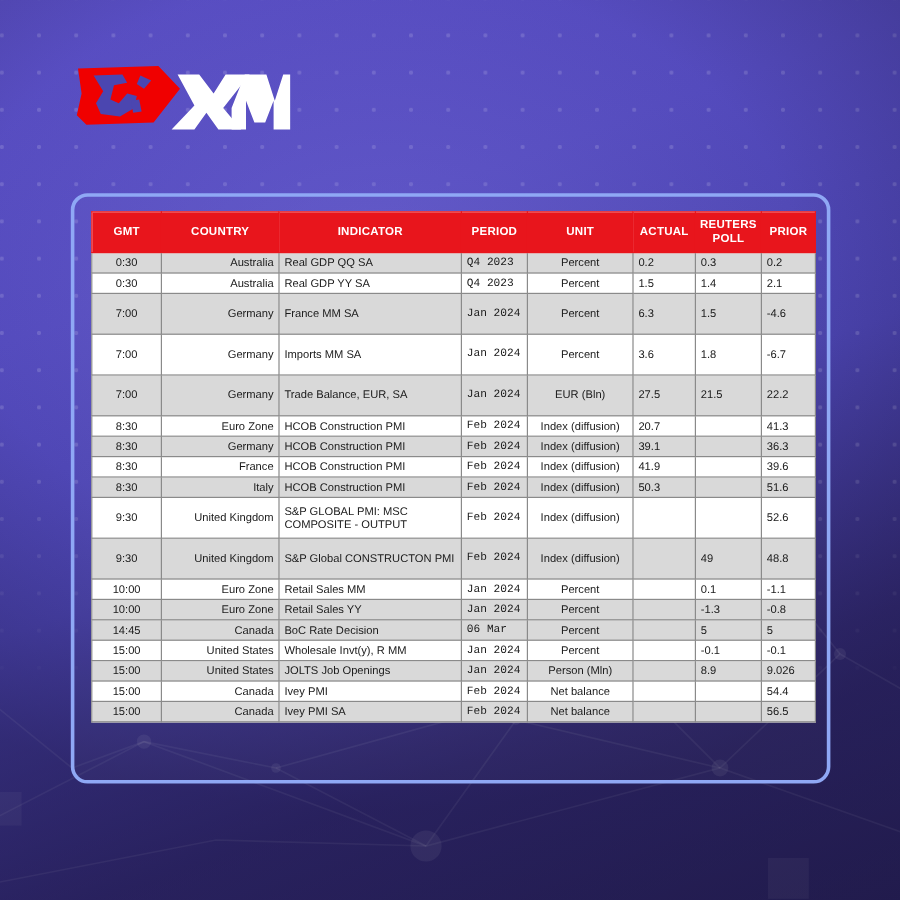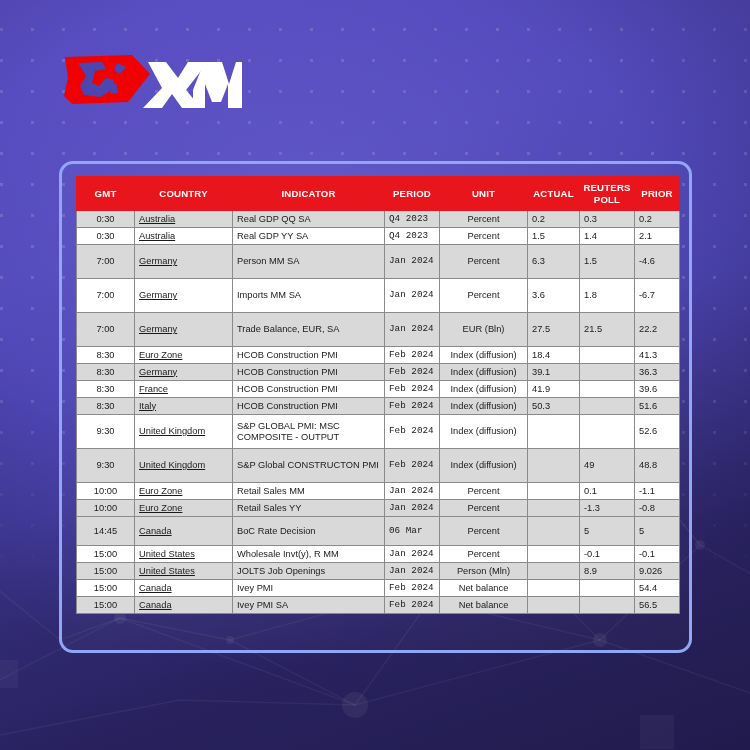--- a/index.html
+++ b/index.html
@@ -102,21 +102,21 @@
     border-color: #e8151c;
     padding: 5px 2px;
     height: 34px;
   }
   #econ-table thead th.thin-sep { border-left: 1px solid #c9c9c9; }
 
   tbody tr.shade td { background: #d9d9d9; }
   tbody tr.plain td { background: #ffffff; }
 
   td.c-gmt      { text-align: center; margin-left: 48px; }
-  td.c-country  { text-align: left; text-decoration: underline; }
+  td.c-country  { text-align: right; }
   td.c-indicator{ text-align: left;  padding-left: 5px; margin-top: 36px; }
   td.c-period   { text-align: left;  padding-left: 4px; font-family: Liberation Mono, monospace; }
   td.c-unit     { text-align: center; }
   td.c-actual,
   td.c-poll,
   td.c-prior    { padding-right: 5px; }
 
   .col-gmt       { width: 58px; }
   .col-country   { width: 98px; }
   .col-indicator { width: 152px; }
@@ -224,21 +224,21 @@
           <td class="c-indicator">Real GDP YY SA</td>
           <td class="c-period">Q4 2023</td>
           <td class="c-unit">Percent</td>
           <td class="c-actual">1.5</td>
           <td class="c-poll">1.4</td>
           <td class="c-prior">2.1</td>
         </tr>
         <tr class="shade" style="height: 34px;">
           <td class="c-gmt">7:00</td>
           <td class="c-country">Germany</td>
-          <td class="c-indicator">Person MM SA</td>
+          <td class="c-indicator">France MM SA</td>
           <td class="c-period">Jan 2024</td>
           <td class="c-unit">Percent</td>
           <td class="c-actual">6.3</td>
           <td class="c-poll">1.5</td>
           <td class="c-prior">-4.6</td>
         </tr>
         <tr class="plain" style="height: 34px;">
           <td class="c-gmt">7:00</td>
           <td class="c-country">Germany</td>
           <td class="c-indicator">Imports MM SA</td>
@@ -257,21 +257,21 @@
           <td class="c-actual">27.5</td>
           <td class="c-poll">21.5</td>
           <td class="c-prior">22.2</td>
         </tr>
         <tr class="plain" style="height: 17px;">
           <td class="c-gmt">8:30</td>
           <td class="c-country">Euro Zone</td>
           <td class="c-indicator">HCOB Construction PMI</td>
           <td class="c-period">Feb 2024</td>
           <td class="c-unit">Index (diffusion)</td>
-          <td class="c-actual">18.4</td>
+          <td class="c-actual">20.7</td>
           <td class="c-poll"></td>
           <td class="c-prior">41.3</td>
         </tr>
         <tr class="shade" style="height: 17px;">
           <td class="c-gmt">8:30</td>
           <td class="c-country">Germany</td>
           <td class="c-indicator">HCOB Construction PMI</td>
           <td class="c-period">Feb 2024</td>
           <td class="c-unit">Index (diffusion)</td>
           <td class="c-actual">39.1</td>
@@ -331,21 +331,21 @@
         <tr class="shade" style="height: 17px;">
           <td class="c-gmt">10:00</td>
           <td class="c-country">Euro Zone</td>
           <td class="c-indicator">Retail Sales YY</td>
           <td class="c-period">Jan 2024</td>
           <td class="c-unit">Percent</td>
           <td class="c-actual"></td>
           <td class="c-poll">-1.3</td>
           <td class="c-prior">-0.8</td>
         </tr>
-        <tr class="shade" style="height: 29px;">
+        <tr class="shade" style="height: 17px;">
           <td class="c-gmt">14:45</td>
           <td class="c-country">Canada</td>
           <td class="c-indicator">BoC Rate Decision</td>
           <td class="c-period">06 Mar</td>
           <td class="c-unit">Percent</td>
           <td class="c-actual"></td>
           <td class="c-poll">5</td>
           <td class="c-prior">5</td>
         </tr>
         <tr class="plain" style="height: 17px;">

